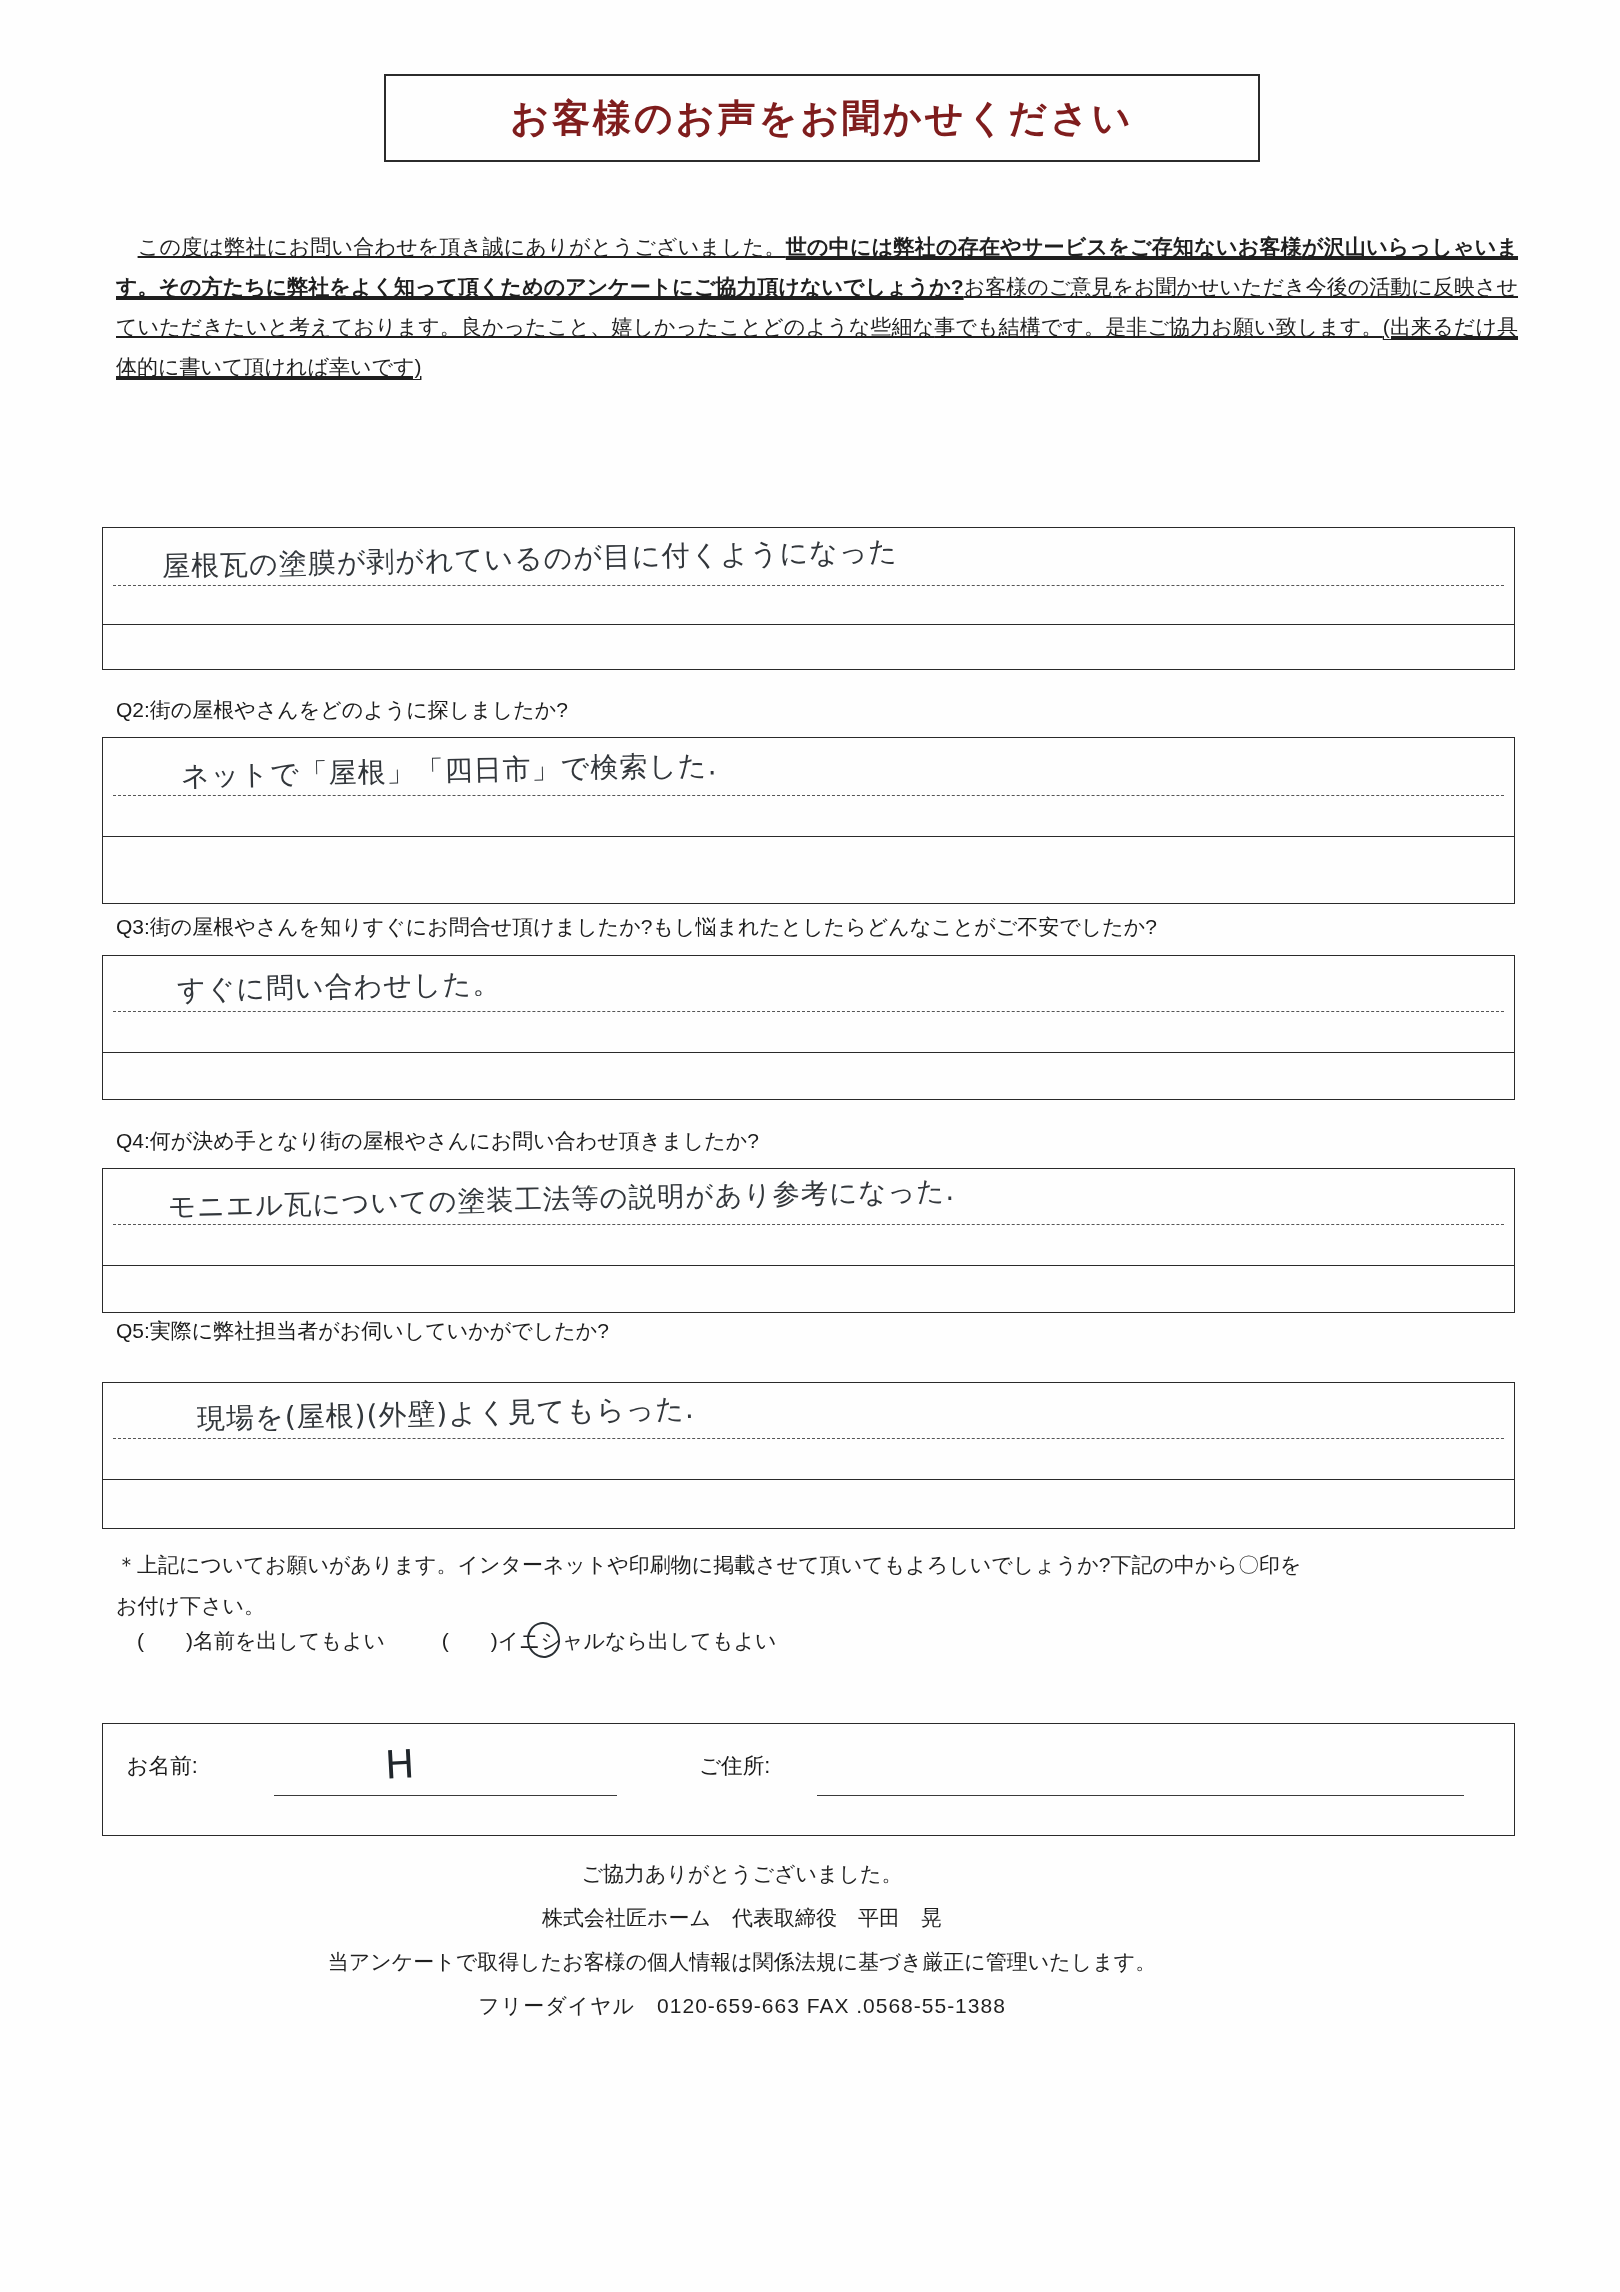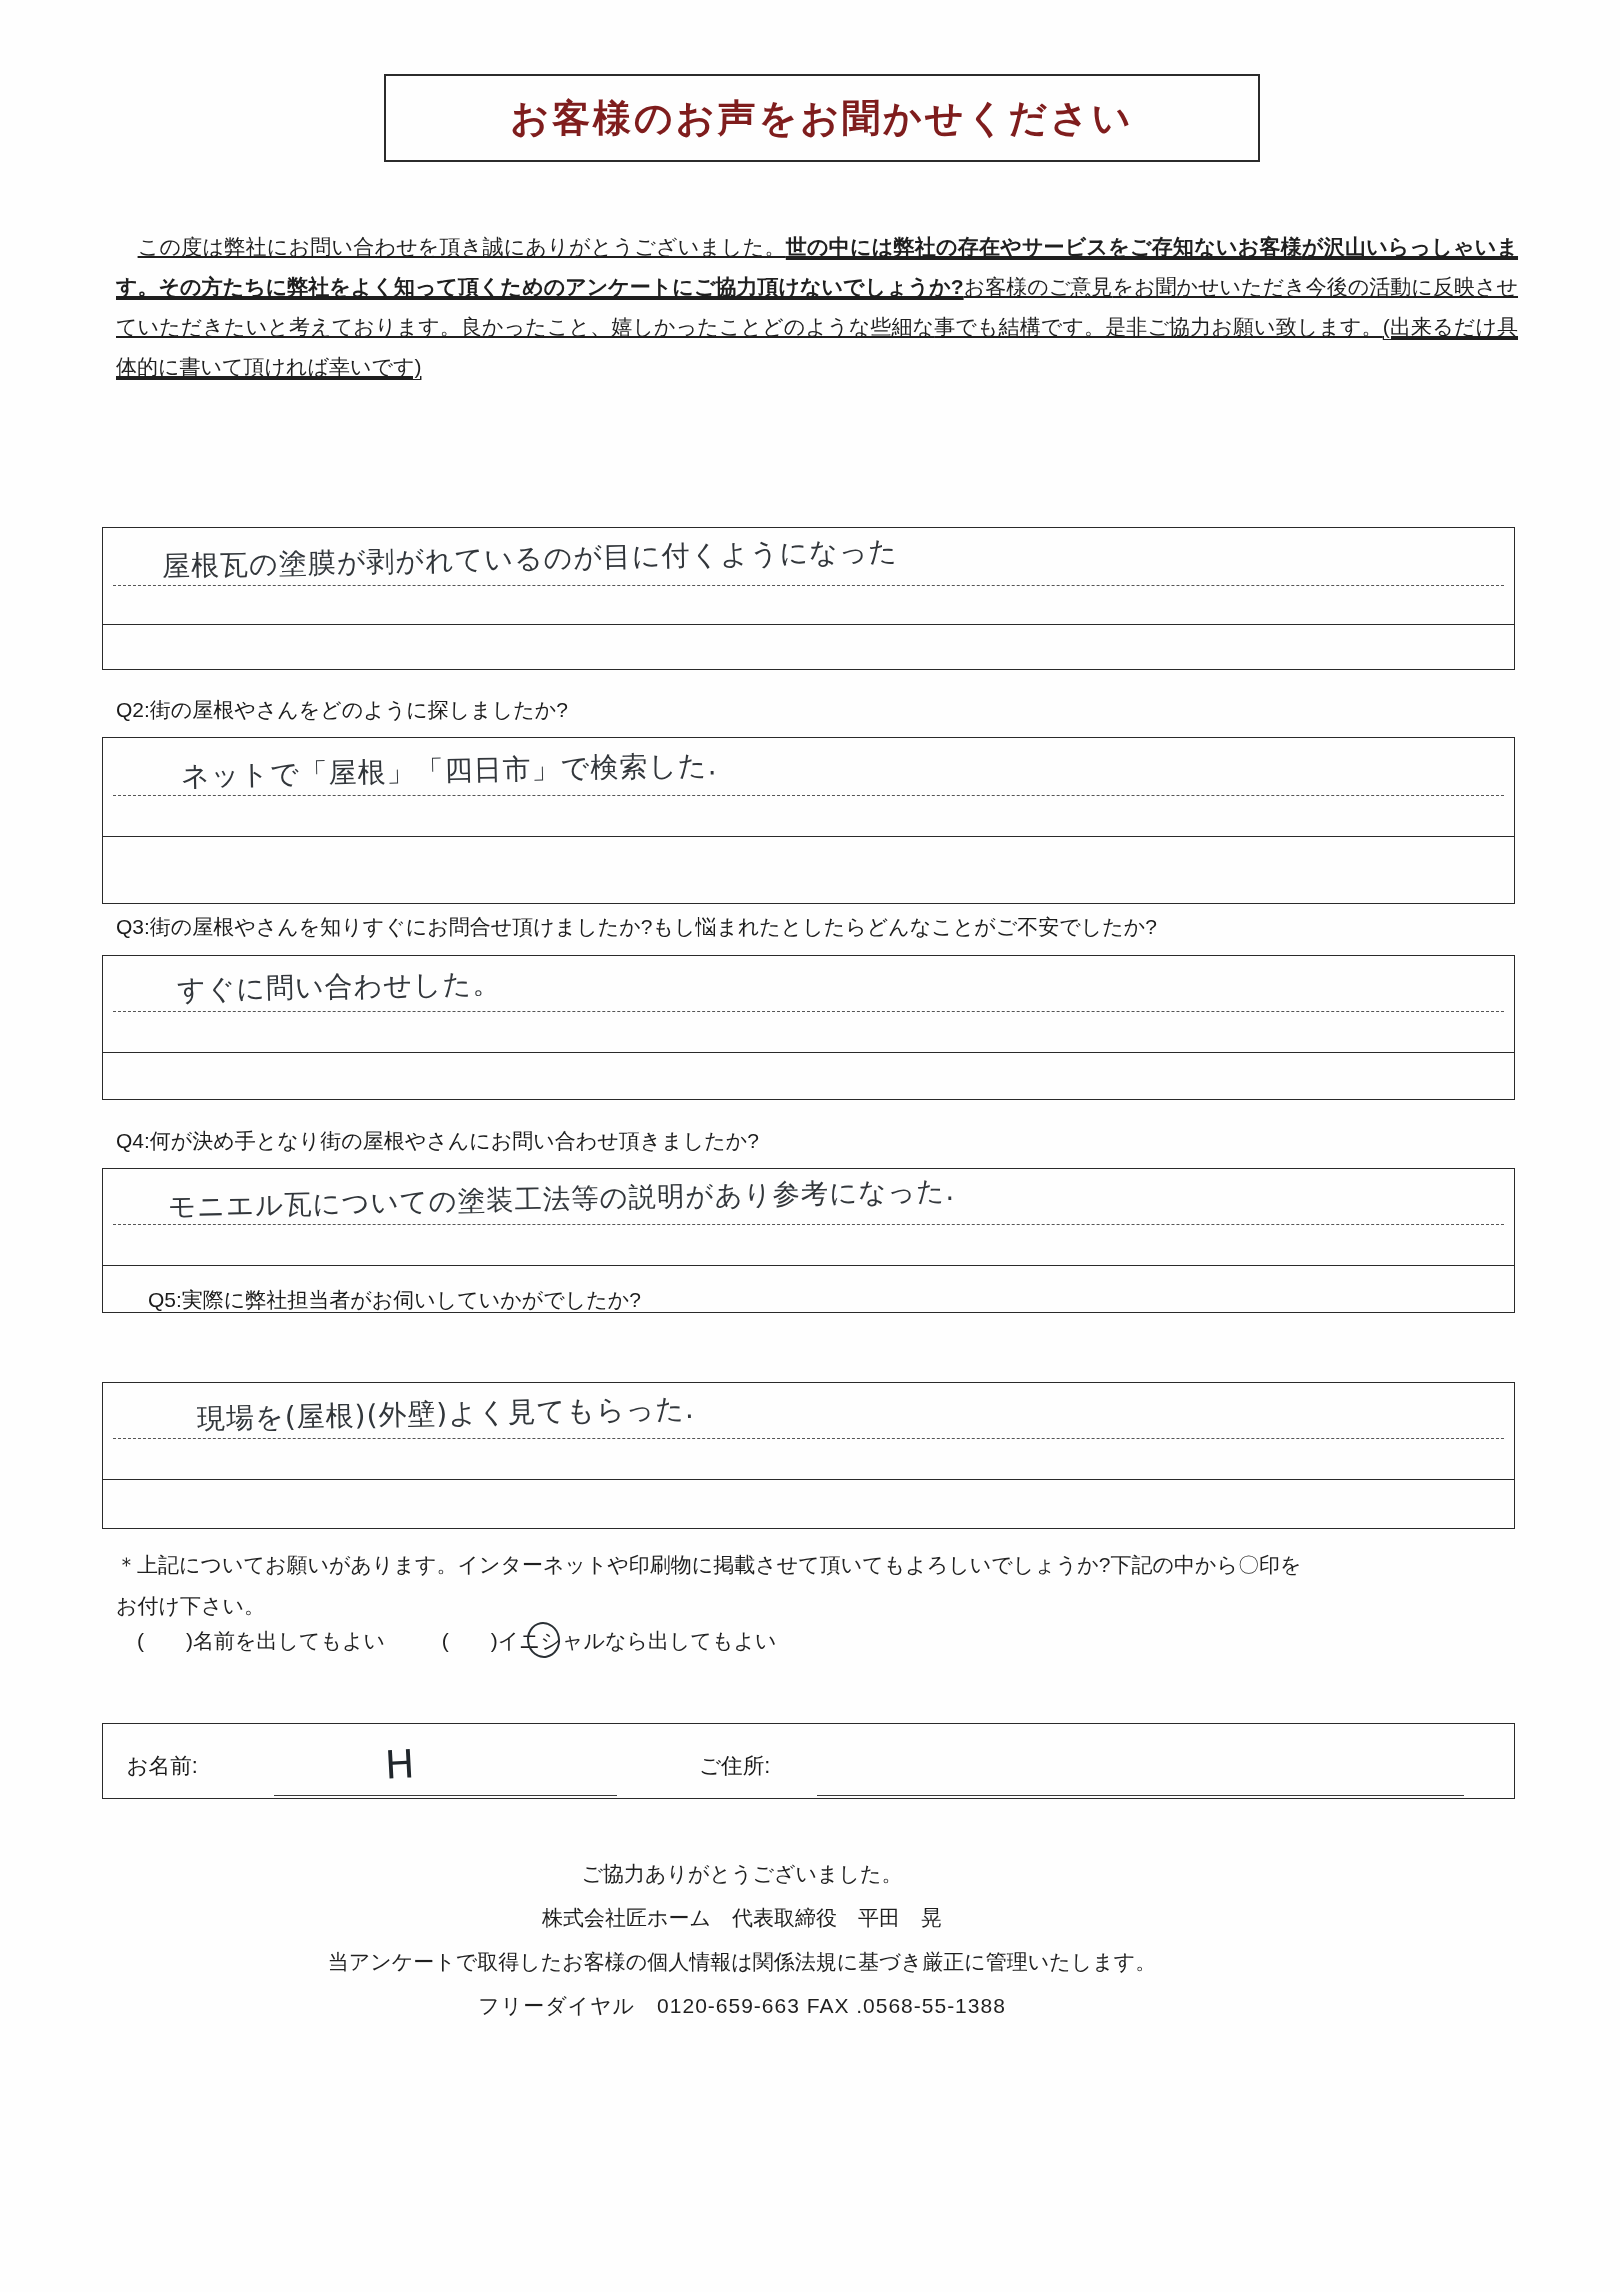--- a/index.html
+++ b/index.html
@@ -124,21 +124,21 @@
     border-radius: 50%;
     transform: rotate(-10deg);
   }
 
   
   .name-box {
     position: absolute;
     left: 102px;
     top: 1723px;
     width: 1413px;
-    height: 76px;
+    height: 113px;
     border: 1.6px solid #2a2a2a;
     box-sizing: border-box;
   }
   .name-label {
     position: absolute;
     left: 23.5px;
     top: 27.4px;
     font-size: 21.6px;
   }
   .addr-label {
@@ -211,21 +211,21 @@
     <div class="hand" style="left:74px; top:11.8px; font-size:28px;">すぐに問い合わせした。</div>
   </div>
 
   <div class="q-label" style="left:116px; top:1127px;">Q4:何が決め手となり街の屋根やさんにお問い合わせ頂きましたか?</div>
   <div class="answer-box" style="top:1168px; height:145px;">
     <div class="rule" style="top:55px;"></div>
     <div class="rule solid" style="top:96px;"></div>
     <div class="hand" style="left:65px; top:11.8px; font-size:27.4px;">モニエル瓦についての塗装工法等の説明があり参考になった.</div>
   </div>
 
-  <div class="q-label" style="left:116px; top:1286px;margin-left:32px;">Q5:実際に弊社担当者がお伺いしていかがでしたか?</div>
+  <div class="q-label" style="left:116px; top:1317px;">Q5:実際に弊社担当者がお伺いしていかがでしたか?</div>
   <div class="answer-box" style="top:1382px; height:147px;">
     <div class="rule" style="top:55px;"></div>
     <div class="rule solid" style="top:96px;"></div>
     <div class="hand" style="left:94px; top:11.8px; font-size:28px;">現場を(屋根)(外壁)よく見てもらった.</div>
   </div>
 
   <div class="note">
     <div>＊上記についてお願いがあります。インターネットや印刷物に掲載させて頂いてもよろしいでしょうか?下記の中から〇印を</div>
     <div>お付け下さい。</div>
   </div>

